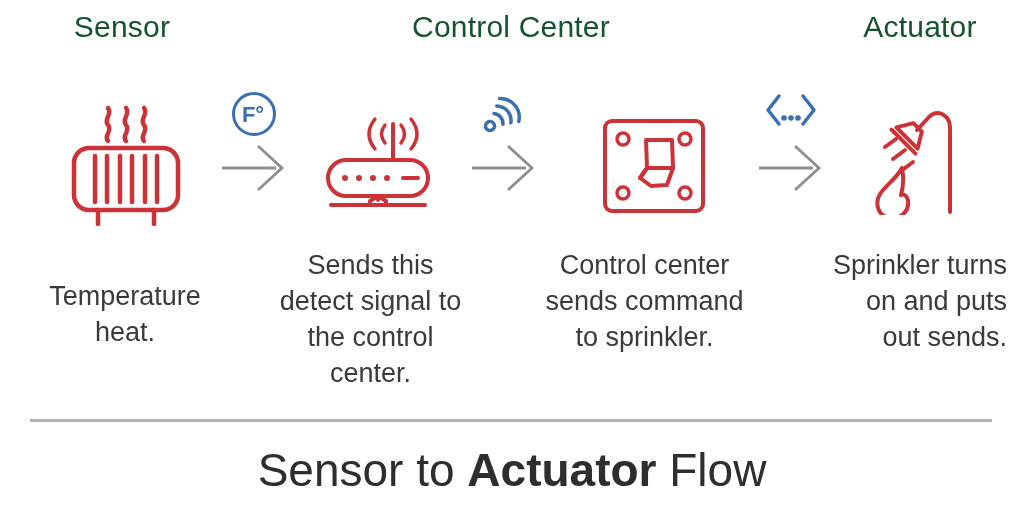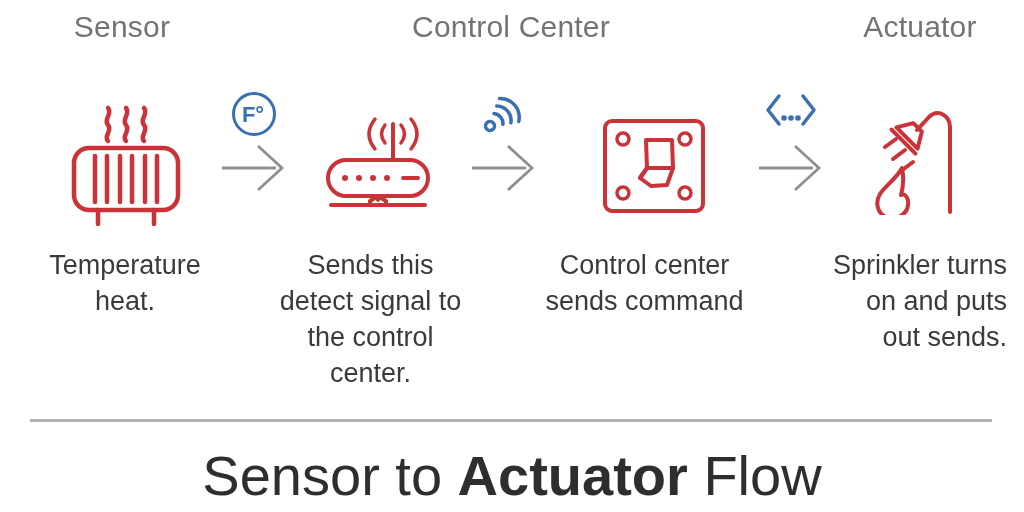--- a/index.html
+++ b/index.html
@@ -10,21 +10,21 @@
     width: 1024px;
     height: 512px;
     background: #ffffff;
     overflow: hidden;
   }
   .hdr-label {
     position: absolute;
     top: 10px;
     font-size: 30px;
     font-weight: 400;
-    color: #737373;
+    color: #14532d;
     text-align: center;
     letter-spacing: 0.2px;
   }
   .icon-box { position: absolute; }
   .connector { position: absolute; width: 68px; }
   .connector .badge { position: absolute; top: 0; }
   .connector .arrow { position: absolute; top: 52px; left: 0; }
   .caption {
     position: absolute;
     top: 247px;
@@ -40,21 +40,21 @@
     width: 962px;
     height: 3px;
     background: #b3b3b3;
   }
   .title {
     position: absolute;
     top: 443px;
     left: 0;
     width: 1024px;
     text-align: center;
-    font-size: 56px;
+    font-size: 46px;
     color: #2e2e2e;
     font-weight: 400;
   }
   .title .bold { font-weight: 700; }
 </style>
 </head>
 <body>
 
 <div class="stage">
 
@@ -158,33 +158,34 @@
         <path d="M-15 0 L-6 -15 L6 -15 L15 0 Z"></path>
         <path d="M-17 5 L17 5"></path>
       </g>
       <line x1="30" y1="47" x2="41" y2="39"></line>
       <line x1="38" y1="59" x2="50" y2="50"></line>
       <line x1="46" y1="71" x2="58" y2="62"></line>
       <path d="M47 68 C42 78 30 86 25 94 C20 102 22 113 31 117 C40 121 52 115 53 105 C54 98 50 93 46 95 C48 88 49 78 47 68 Z"></path>
     </svg>
   </div>
 
-  <div class="caption" style="left:15px;width:220px;">
+  <div class="caption" style="left:15px;width:220px;margin-top:31px;">
     <div>Temperature</div>
     <div>heat.</div>
   </div>
   <div class="caption" style="left:258px;width:225px;">
     <div>Sends this</div>
     <div>detect signal to</div>
     <div>the control</div>
     <div>center.</div>
   </div>
   <div class="caption" style="left:523px;width:243px;">
     <div>Control center</div>
     <div>sends command</div>
+    <div>to sprinkler.</div>
   </div>
   <div class="caption" style="left:783px;width:224px;text-align:right;">
     <div>Sprinkler turns</div>
     <div>on and puts</div>
     <div>out sends.</div>
   </div>
 
   <div class="divider"></div>
 
   <div class="title"><span>Sensor to </span><span class="bold">Actuator</span><span> Flow</span></div>

